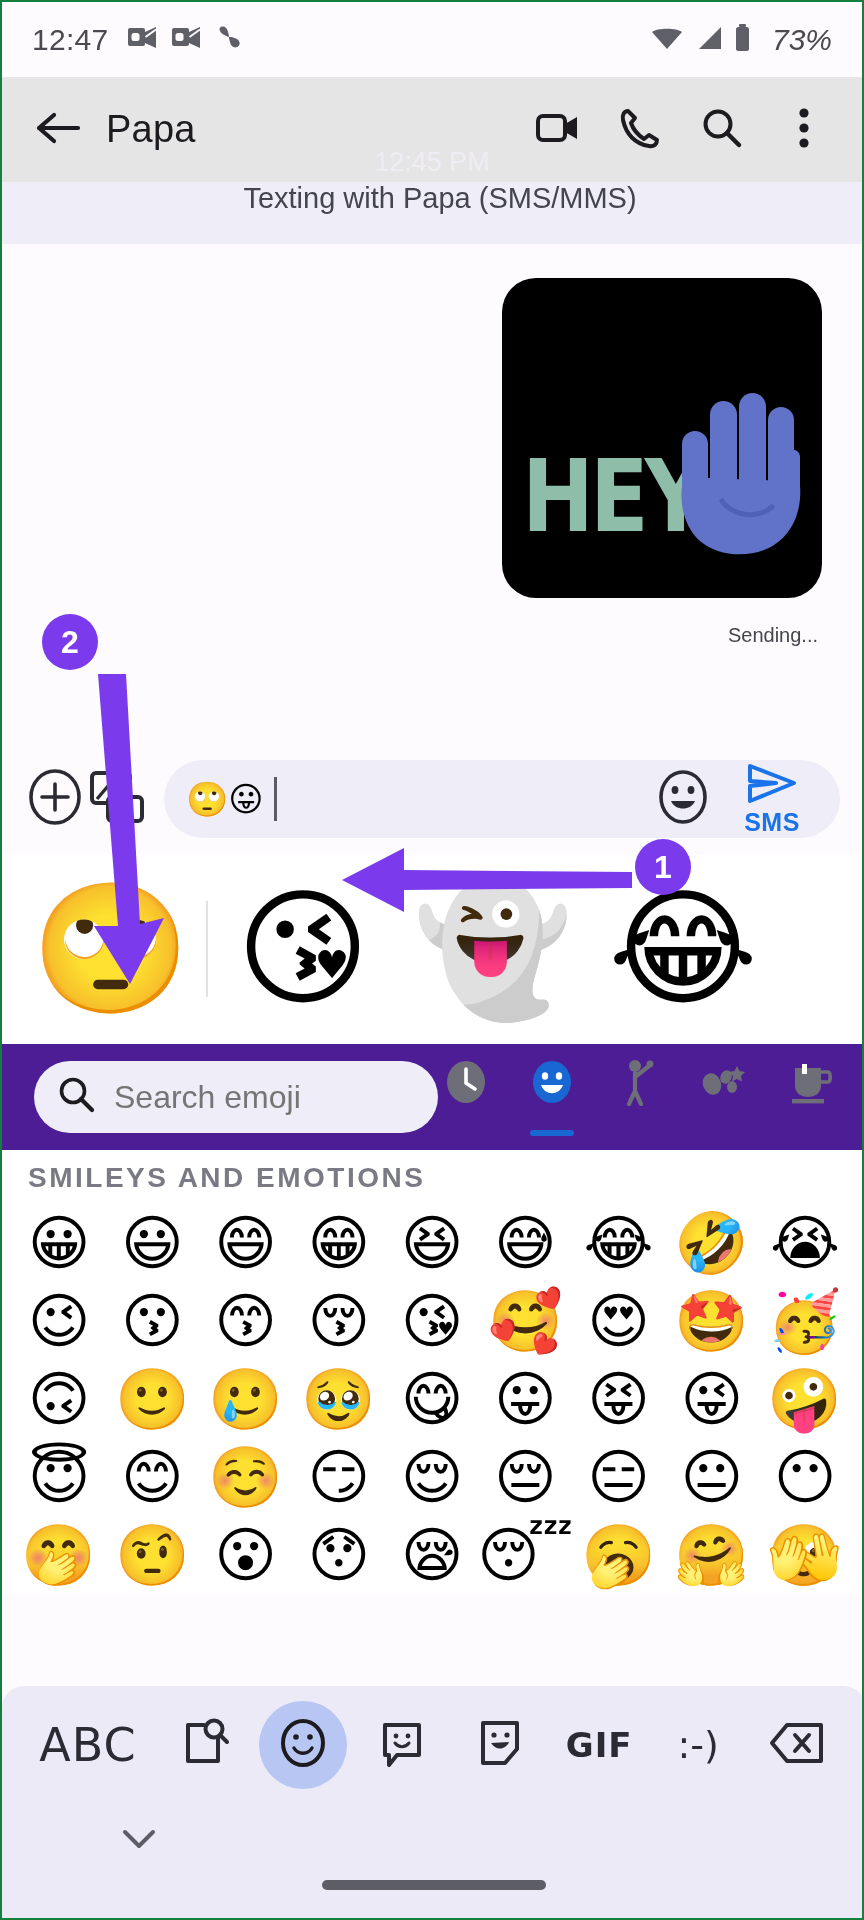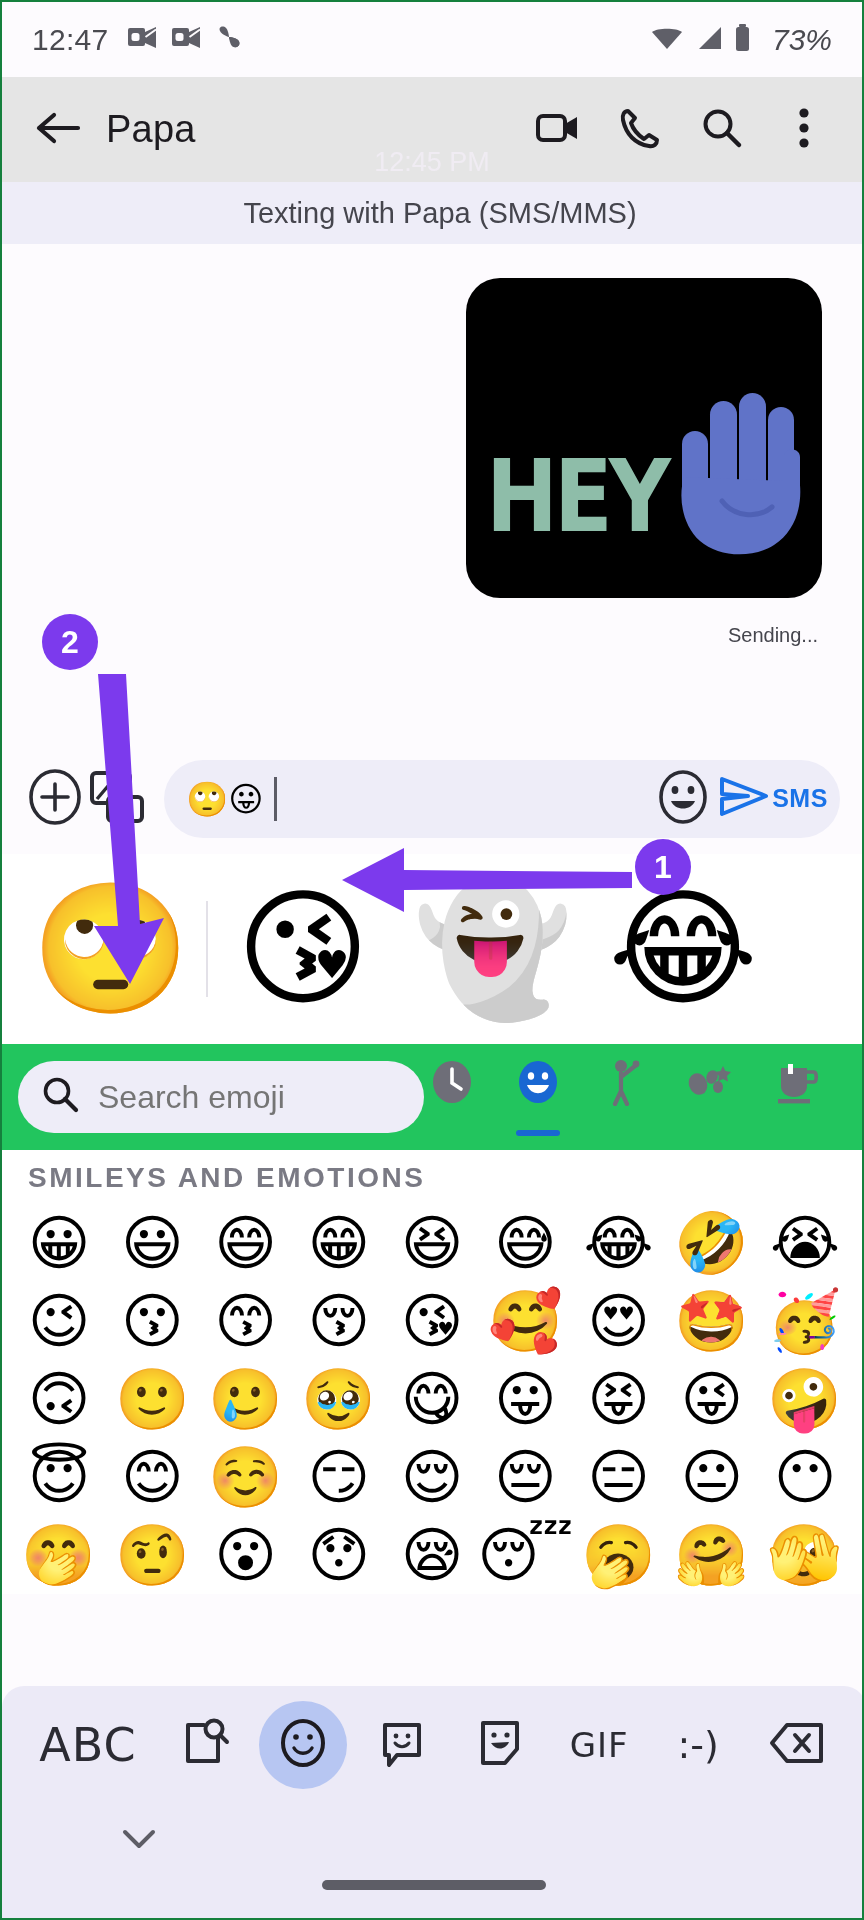--- a/index.html
+++ b/index.html
@@ -26,69 +26,69 @@
             background:#e5e5e5; position:relative; }
   .back-btn { width:60px; height:60px; display:flex; align-items:center; justify-content:center; }
   .appbar-title { font-size:38px; color:#1d1b20; margin-left:18px; letter-spacing:.2px; }
   .appbar-actions { margin-left:auto; display:flex; align-items:center; gap:18px; }
   .ab-ico { width:64px; height:64px; display:flex; align-items:center; justify-content:center; }
 
   .ghost-time { position:absolute; left:0; right:0; top:145px; text-align:center;
                 font-size:27px; color:#f0ecf3; pointer-events:none; }
 
   
-  .sms-banner { background:#eeedf8; height:62px; display:flex; align-items:center;
+  .sms-banner { background:#eeedf8; height:62px; display:flex; align-items:flex-start;
                 justify-content:center;padding-left:16px; }
   .sms-banner span { font-size:29px; color:#45454d; }
 
   
   .thread { position:relative; background:#fdfbfe; height:500px; padding-top:34px; }
   .sticker-wrap { position:absolute; right:40px; top:34px; }
-  .sticker { width:356px; height:320px; border-radius:34px; background:#000;
+  .sticker { width:320px; height:320px; border-radius:34px; background:#000;
              position:relative; overflow:hidden; }
   .hey-text { position:absolute; left:20px; bottom:52px; font-size:86px;
               font-weight:bold; color:#8ebda9; letter-spacing:-4px;
               font-family:"DejaVu Sans", sans-serif; transform:scaleY(1.15); }
   .hand { position:absolute; right:6px; bottom:38px; width:140px; height:175px; }
   .sending { position:absolute; right:44px; top:380px; font-size:20px; color:#45454d; }
 
   
   .inputrow { height:110px; display:flex; align-items:center; padding:0 22px;
               background:#fdfbfe; position:relative; }
   .round-ico { width:62px; height:62px; display:flex; align-items:center; justify-content:center; }
   .composer { flex:1; height:78px; margin-left:16px; background:#eeedf8;
               border-radius:40px; display:flex; align-items:center; padding:0 22px;
               position:relative; }
   .typed { font-size:34px; letter-spacing:0px; line-height:1;
            font-family:"DejaVu Sans", sans-serif; }
   .caret { width:3px; height:44px; background:#5c5c66; margin-left:10px; }
   .comp-right { margin-left:auto; display:flex; align-items:center; gap:14px; }
   .emoji-btn { width:58px; height:58px; display:flex; align-items:center; justify-content:center; }
-  .send-btn { width:92px; display:flex; flex-direction:row; align-items:center;
+  .send-btn { width:92px; display:flex; flex-direction:column; align-items:center;
               justify-content:center; }
   .send-label { font-size:25px; color:#1a73e8; font-weight:bold; letter-spacing:.5px;
                 margin-top:-2px; }
 
   
   .anno { position:absolute; z-index:60; }
   .badge { width:56px; height:56px; border-radius:50%; background:#7c3aed; color:#fff;
            display:flex; align-items:center; justify-content:center; font-size:32px;
            font-weight:bold; }
 
   
   .suggest { height:190px; background:#fff; display:flex; align-items:center;
              padding:0 14px; position:relative; }
   .sug-item { width:190px; height:170px; display:flex; align-items:center;
               justify-content:center; font-size:128px; line-height:1;
               font-family:"DejaVu Sans", sans-serif; }
   .sug-div { width:2px; height:96px; background:#e3e1e8; }
 
   
-  .searchrow { height:106px; display:flex; align-items:center; padding:0 16px;
-               background:#22c55e; }
+  .searchrow { height:106px; display:flex; align-items:center; padding:0 32px;
+               background:#4c1d95; }
   .searchbox { width:420px; height:72px; background:#eeedf8; border-radius:38px;
                display:flex; align-items:center; padding:0 24px; }
   .searchbox input { border:none; background:transparent; outline:none; margin-left:18px;
                      font-size:32px; color:#5a5a63; font-family:"Liberation Sans", sans-serif;
                      width:300px; }
   .cat-tabs { margin-left:auto; display:flex; align-items:center; gap:30px;
               padding-right:22px; }
   .cat { width:56px; height:78px; display:flex; flex-direction:column;
          align-items:center; justify-content:flex-start; position:relative; }
   .cat-underline { position:absolute; bottom:0; width:44px; height:6px;
@@ -104,21 +104,21 @@
 
   
   .kbfoot { position:absolute; left:0; bottom:0; width:864px; height:232px;
             background:#eceaf7; border-radius:22px 22px 0 0; }
   .kbrow { height:118px; display:flex; align-items:center; justify-content:space-between;
            padding:0 26px; }
   .kbkey { width:86px; height:86px; display:flex; align-items:center; justify-content:center;
            position:relative; }
   .kbkey.abc { width:120px; font-size:46px; color:#2b2b33; letter-spacing:1px;
                font-family:"DejaVu Sans", sans-serif; }
-  .kbkey.gif { font-size:34px; font-weight:normal; color:#2b2b33;
+  .kbkey.gif { font-size:34px; font-weight:bold; color:#2b2b33;
                font-family:"DejaVu Sans", sans-serif; letter-spacing:1px; }
   .kbkey.smiley-ascii { font-size:38px; color:#2b2b33; font-family:"DejaVu Sans", sans-serif; }
   .kbkey.active::before { content:""; position:absolute; width:88px; height:88px;
             border-radius:50%; background:#b7c6f2; z-index:0; }
   .kbkey.active svg { position:relative; z-index:1; }
   .kb-bottom { height:114px; position:relative; }
   .chev { position:absolute; left:118px; top:22px; }
   .homebar { position:absolute; left:50%; transform:translateX(-50%); bottom:28px;
              width:224px; height:10px; background:#5d5d66; border-radius:6px; }
 </style>

